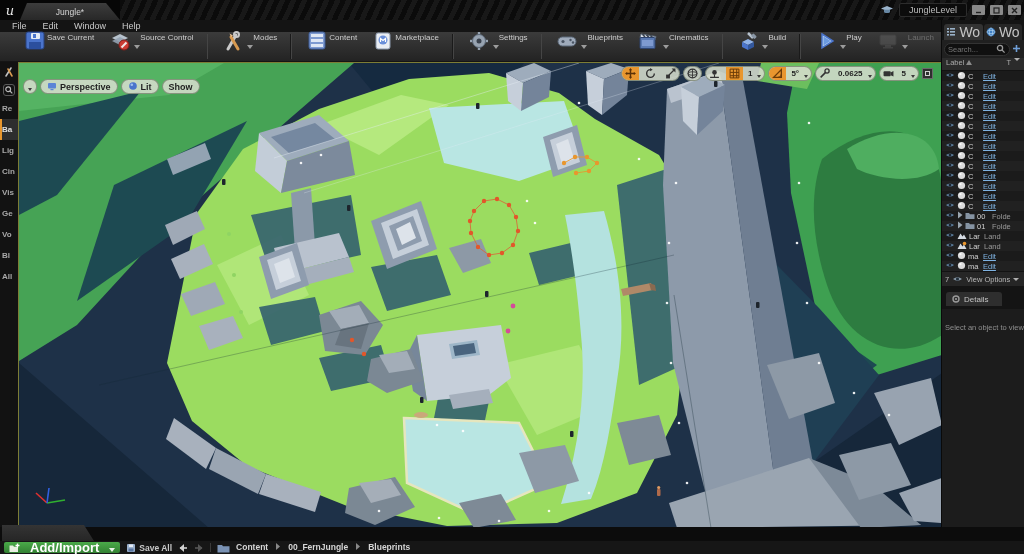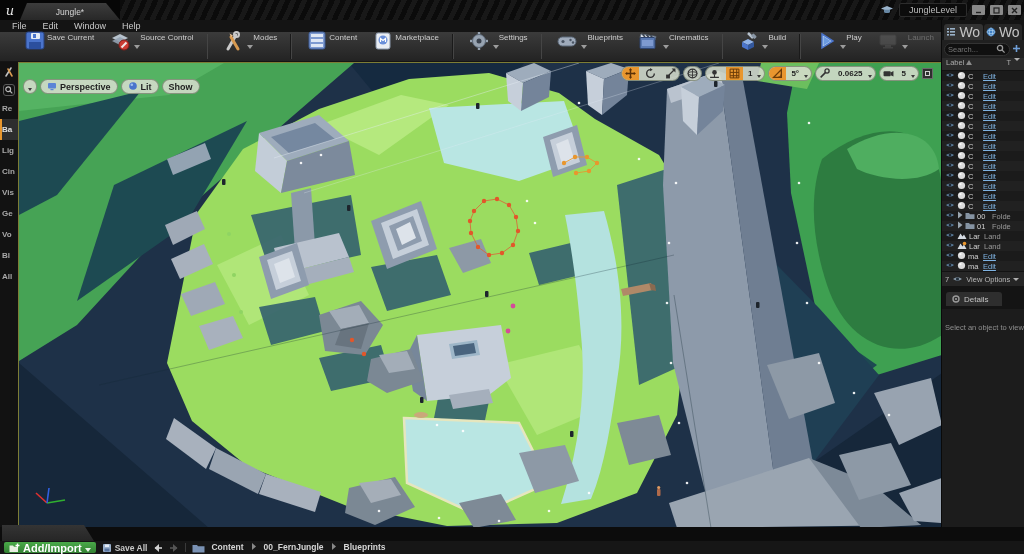--- a/index.html
+++ b/index.html
@@ -103,21 +103,21 @@
   .details-body { flex:1; background:#1c1c1c; padding:14px 3px 0; font-size:7.5px; color:#8f8f8f;
     white-space:nowrap; overflow:hidden; }
 
   
   .cb-tabbar { height:14px; background:#0c0c0c; display:flex; align-items:flex-end; padding-left:2px; }
   .cb-tab { height:12px; width:92px; background:linear-gradient(#343434,#262626);
     clip-path:polygon(0 0, calc(100% - 10px) 0, 100% 100%, 0 100%);
     display:flex; align-items:center; gap:4px; padding:16px 8px 0 4px; font-size:8px; color:#cdcdcd;flex-direction:column; }
   .bottom-bar { height:13px; background:#161616; display:flex; align-items:center; gap:6px; padding:0 4px; }
   .btn-green { height:11px; background:linear-gradient(#4aaa49,#338133); border-radius:2px;
-    display:flex; align-items:center; gap:3px; padding:0 5px; font-size:11px; font-weight:bold; color:#fff; }
+    display:flex; align-items:center; gap:10px; padding:0 5px; font-size:13px; font-weight:bold; color:#fff; }
   .btn-green .caret { border-top-color:#e8f4e8; margin-top:4px; }
   .bb-item { display:flex; align-items:flex-start; gap:3px; font-size:8.5px; font-weight:bold; color:#c9c9c9; }
   .bb-sep { width:1px; height:9px; background:#3a3a3a; }
   .crumb { font-size:8.5px; font-weight:bold; color:#d6d6d6; }
 </style>
 </head>
 <body>
 
 <div class="window">
 

